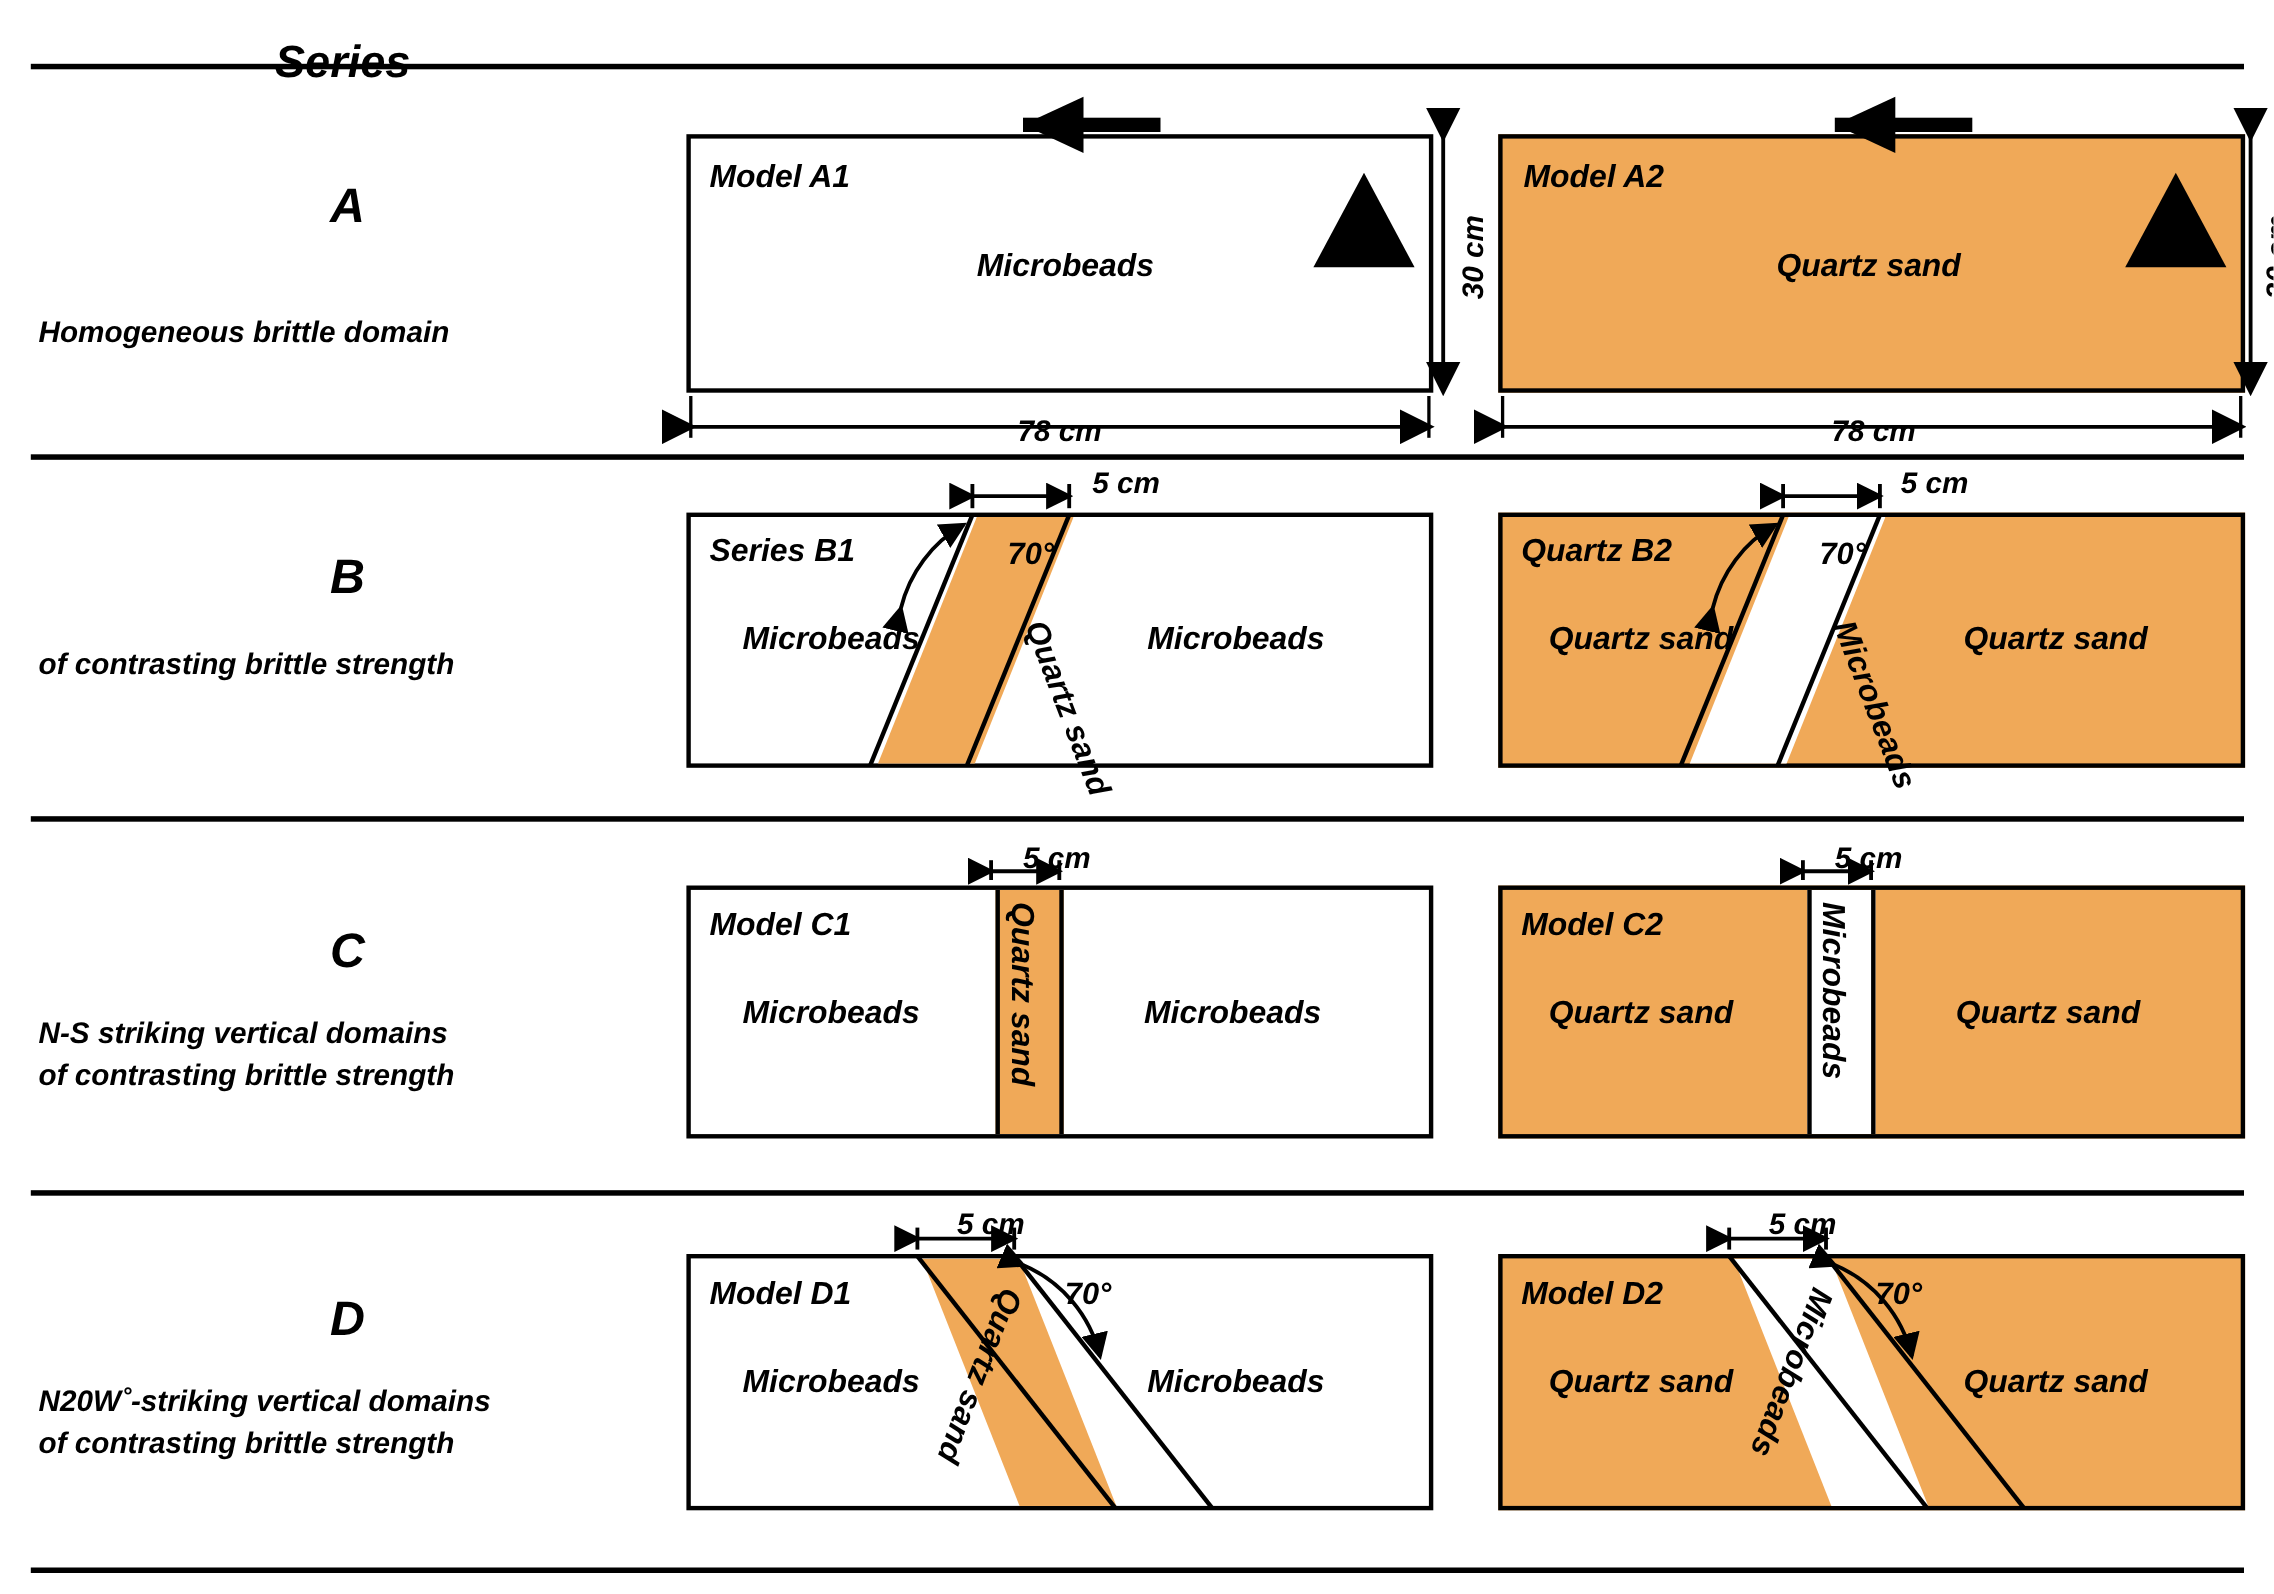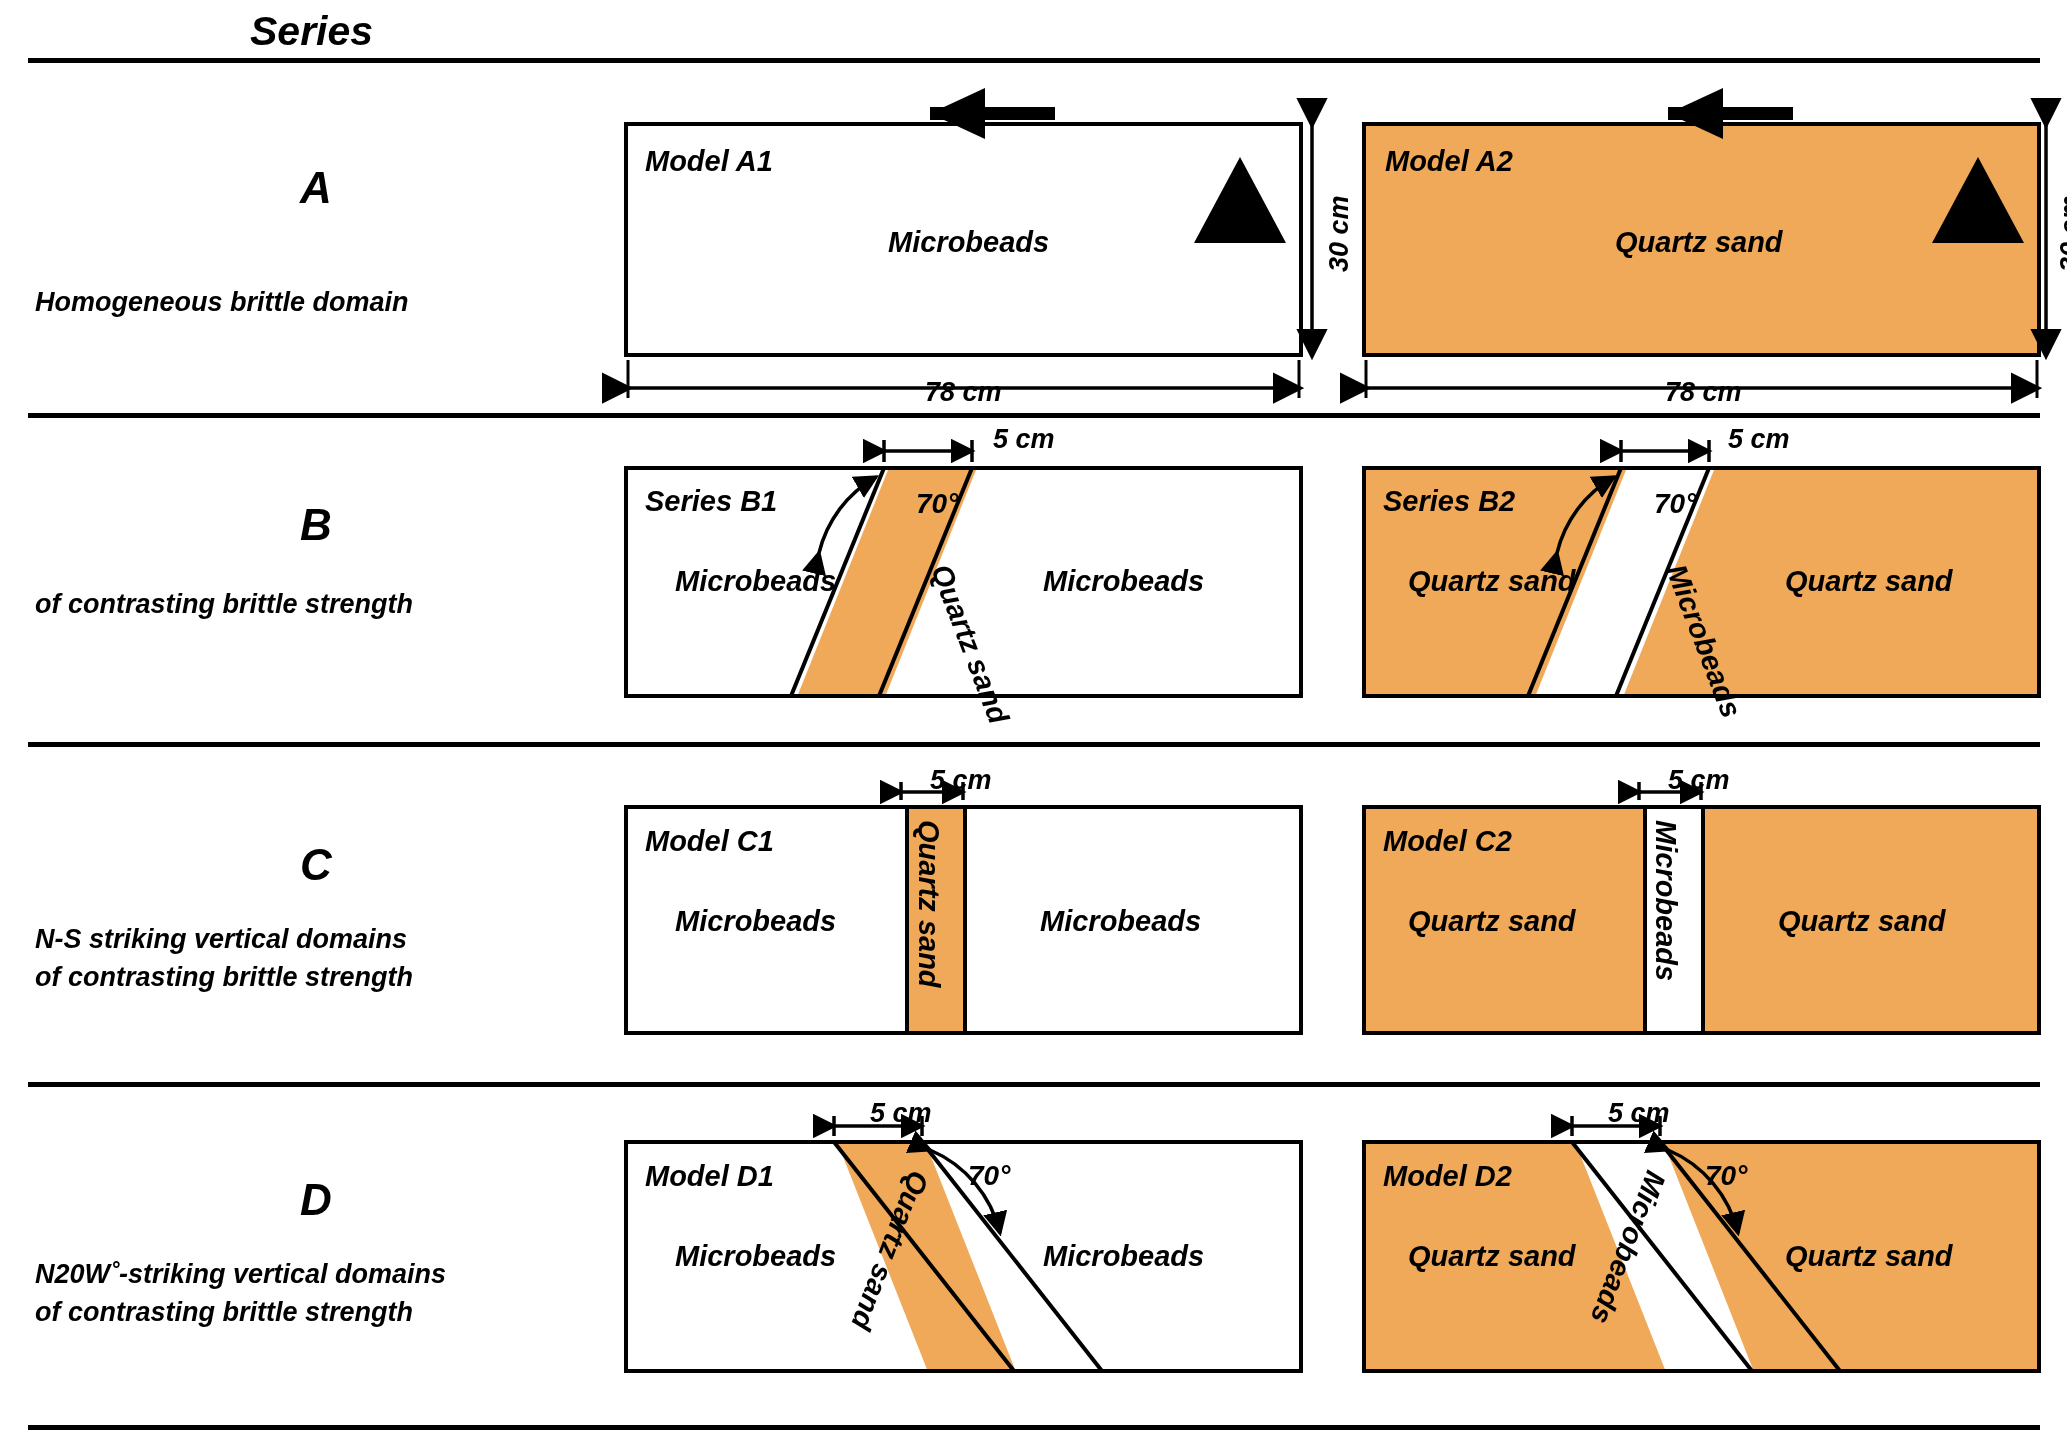--- a/index.html
+++ b/index.html
@@ -23,20 +23,21 @@
     width: 2012px;
     height: 5px;
     background: #000000;
   }
   .hdr {
     position: absolute;
     font-style: italic;
     font-weight: bold;
     color: #000;
     white-space: nowrap;
+    margin-top: 25px;
   }
   .hdr-series { left: 250px; top: 8px; font-size: 41px; }
   .hdr-config { left: 1065px; top: 8px; font-size: 41px; }
 
   .series-letter {
     position: absolute;
     font-style: italic;
     font-weight: bold;
     font-size: 44px;
     color: #000;
@@ -167,21 +168,21 @@
   <div class="mat-label" style="left:675px; top:565px;">Microbeads</div>
   <div class="mat-label rot" style="left:955px; top:560px; transform: rotate(69deg);">Quartz sand</div>
   <div class="mat-label" style="left:1043px; top:565px;">Microbeads</div>
   <div class="dim-label" style="left:993px; top:424px;">5 cm</div>
   <div class="angle-label" style="left:916px; top:488px;">70°</div>
 
   <div class="box sand" style="left:1362px; top:466px; width:679px; height:232px;">
     <div class="band band-white" style="left:0; top:0; width:679px; height:232px;
                 clip-path: polygon(260px 0, 348px 0, 255px 232px, 167px 232px);"></div>
   </div>
-  <div class="model-label" style="left:1383px; top:485px;">Series B2</div>
+  <div class="model-label" style="left:1383px; top:485px;">Quartz B2</div>
   <div class="mat-label" style="left:1408px; top:565px;">Quartz sand</div>
   <div class="mat-label rot" style="left:1690px; top:560px; transform: rotate(69deg);">Microbeads</div>
   <div class="mat-label" style="left:1785px; top:565px;">Quartz sand</div>
   <div class="dim-label" style="left:1728px; top:424px;">5 cm</div>
   <div class="angle-label" style="left:1654px; top:488px;">70°</div>
 
   <div class="series-letter" style="left:300px; top:840px;">C</div>
   <div class="series-desc" style="left:35px; top:920px;">
     <div>N-S striking vertical domains</div>
     <div>of contrasting brittle strength</div>

